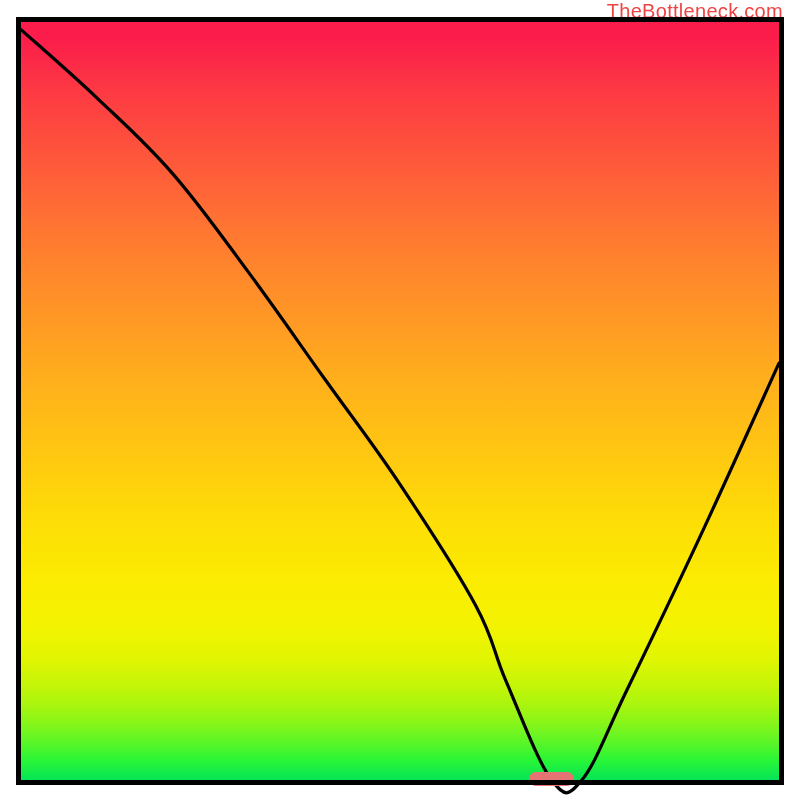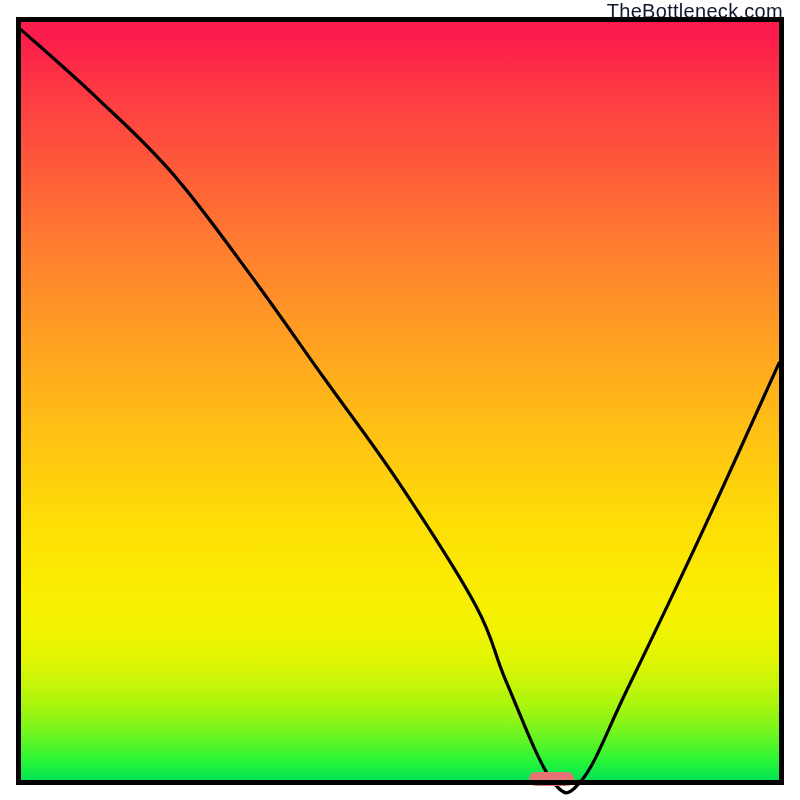--- a/index.html
+++ b/index.html
@@ -63,21 +63,21 @@
     background: #000;
   }
   .border-left { left: 16px; }
   .border-right { left: 779px; }
   .watermark {
     position: absolute;
     right: 17px;
     top: 0px;
     font-size: 20px;
     font-weight: 500;
-    color: #0f172a;
+    color: #ef4444;
     letter-spacing: 0.3px;
   }
   svg.curve {
     position: absolute;
     left: 0;
     top: 0;
     width: 758px;
     height: 758px;
     overflow: visible;
   }

